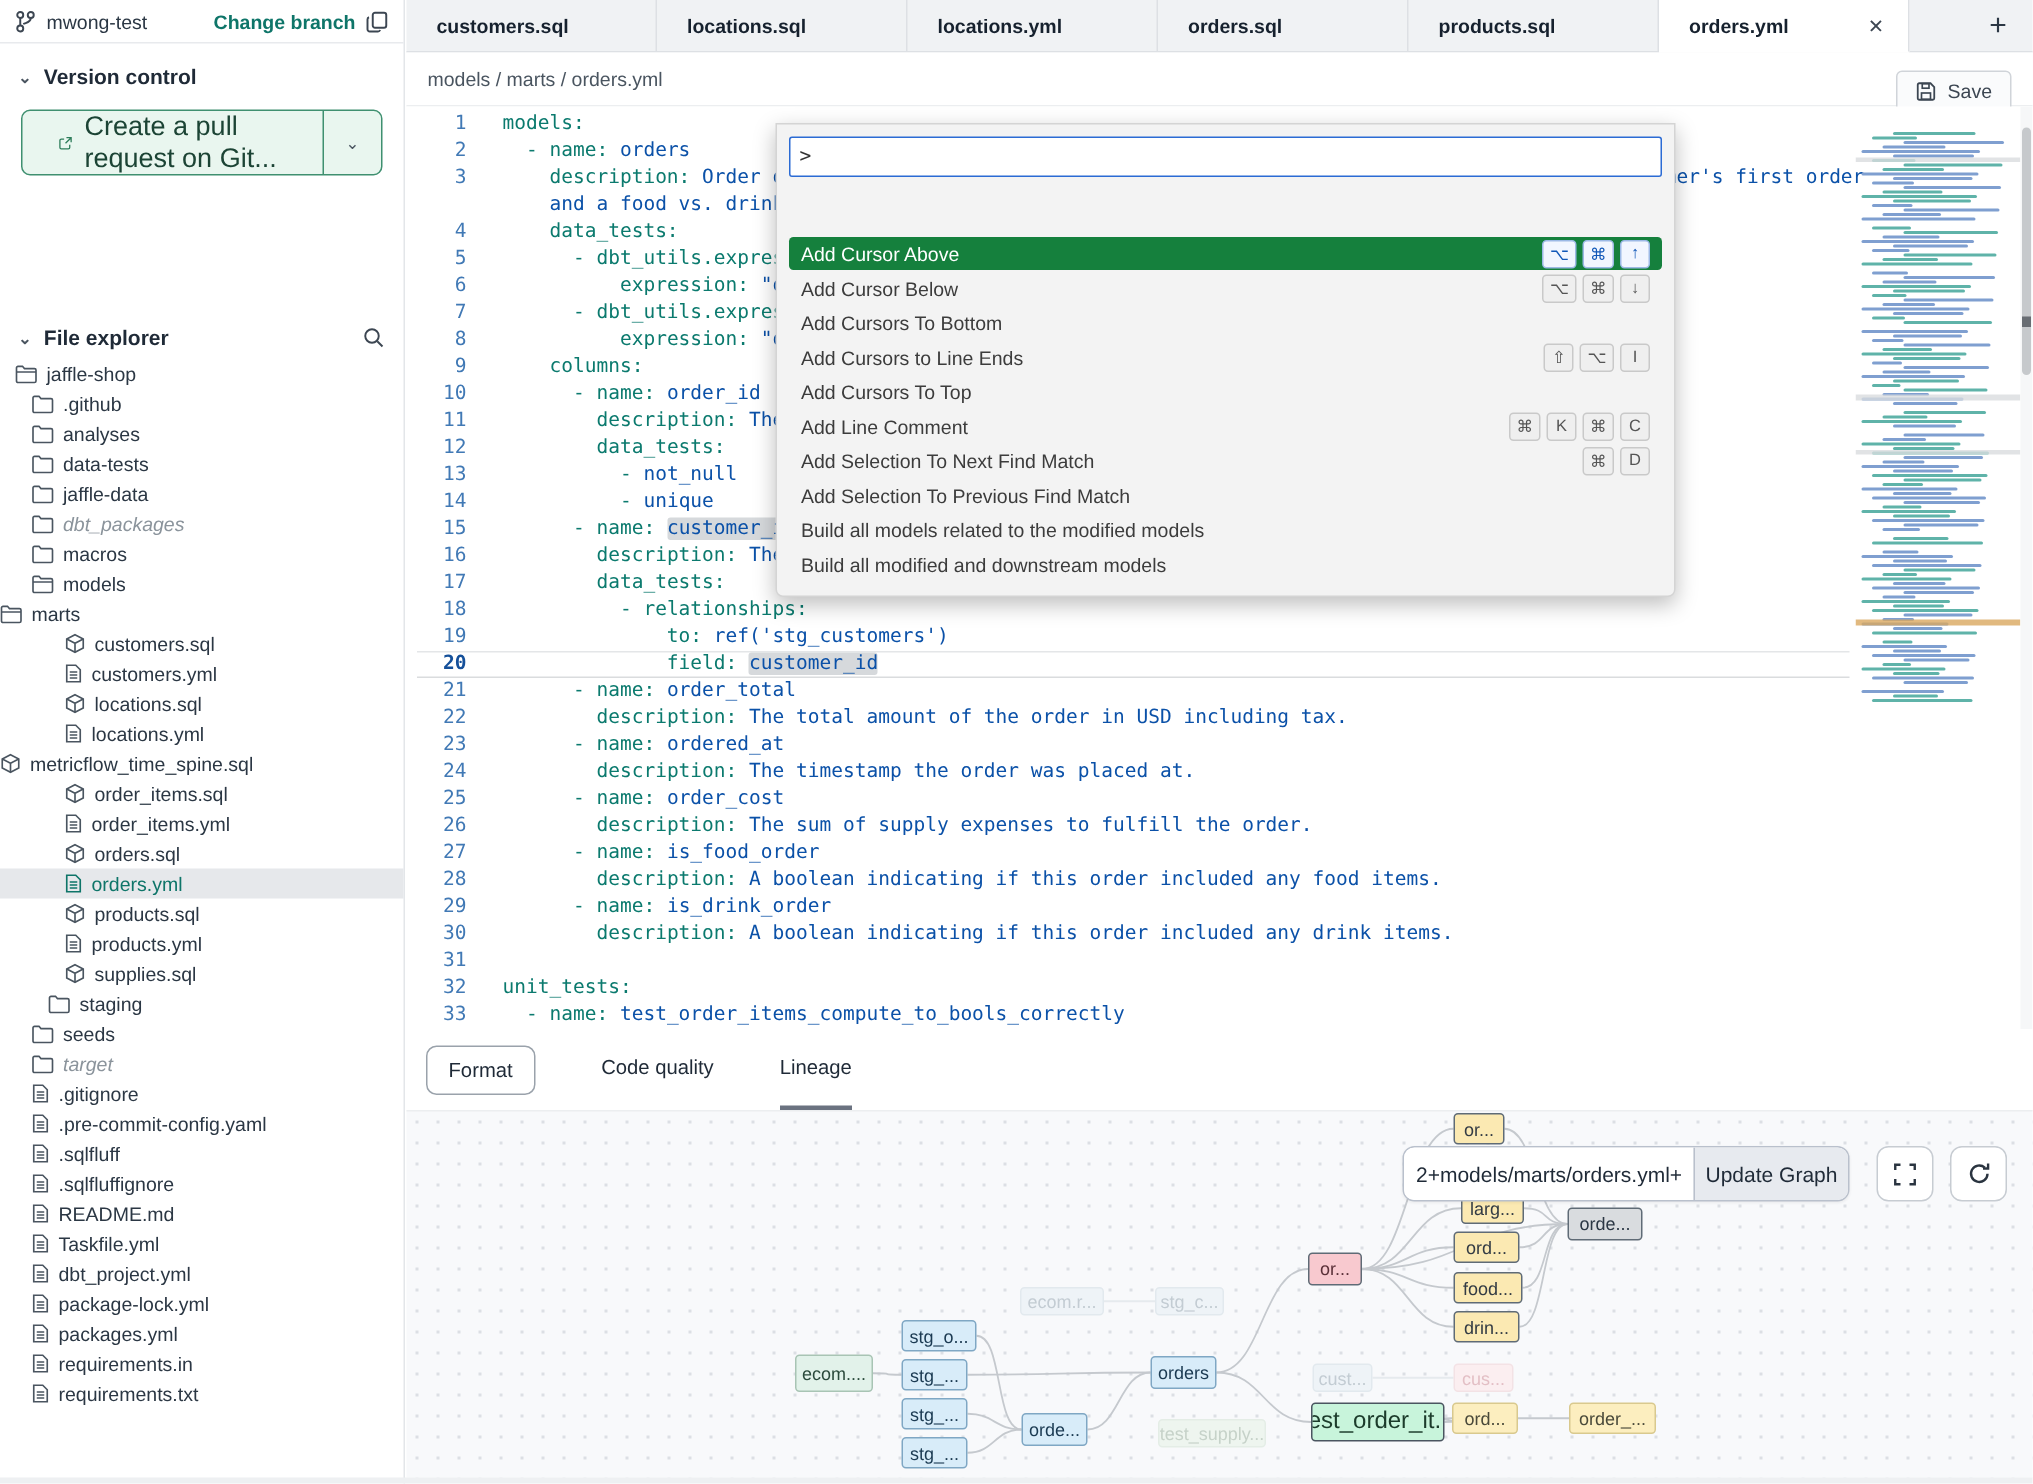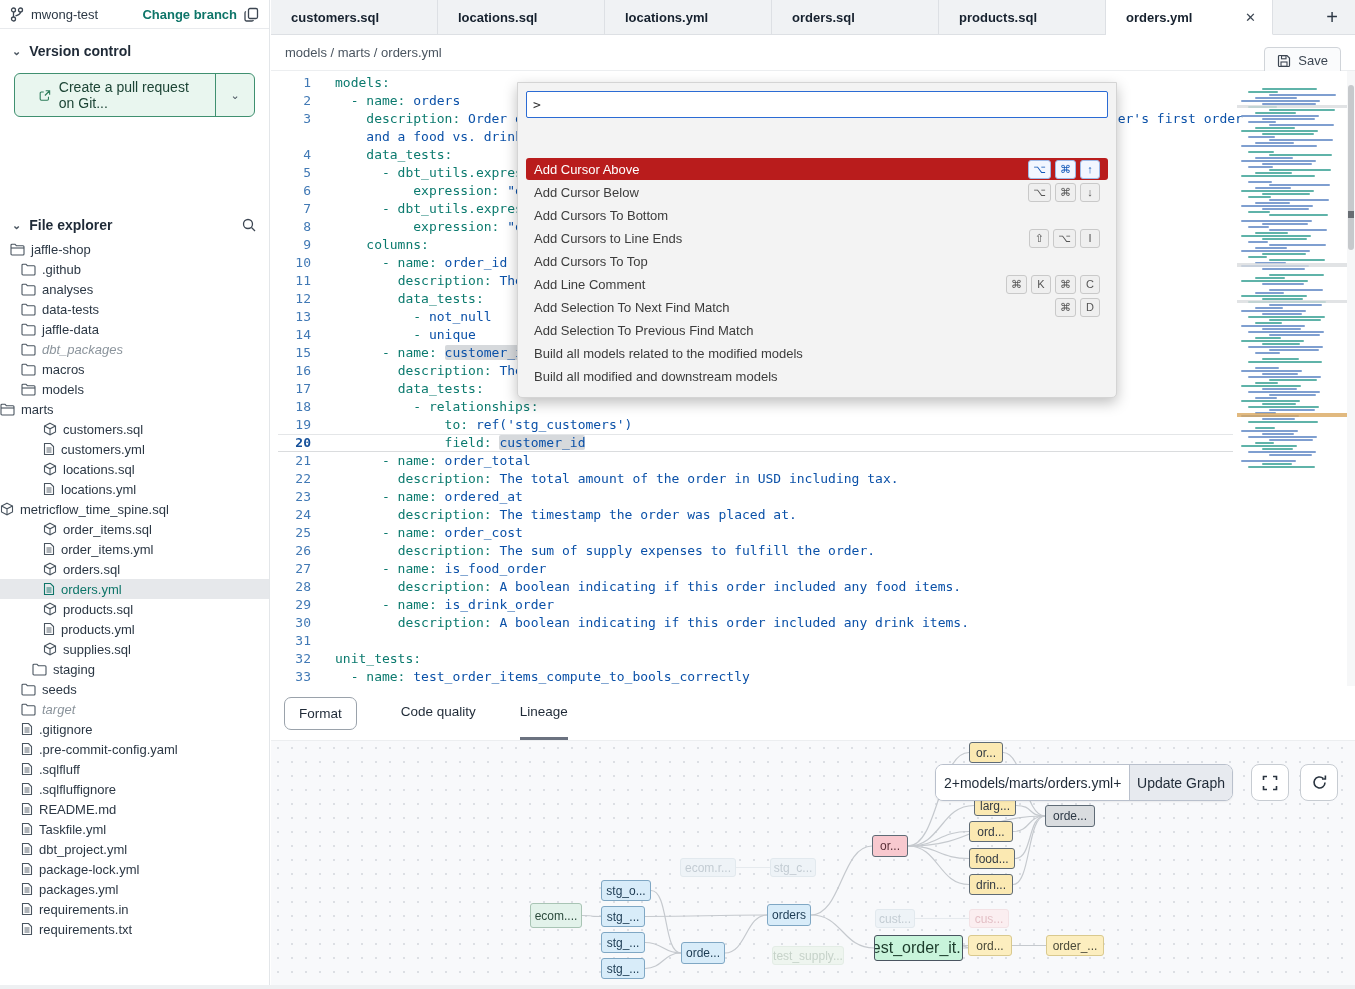--- a/index.html
+++ b/index.html
@@ -7,21 +7,21 @@
     font-family:"Liberation Sans", sans-serif; color:#1f2a37; }
 
   
   #sidebar { position:absolute; left:0; top:0; width:270px; height:989px; background:#fff; border-right:1px solid #e3e6e9; }
   #branch-row { height:29px; border-bottom:1px solid #e8eaed; display:flex; align-items:center; padding:0 10px; gap:7px; }
   #branch-row .bname { font-size:13px; color:#2b3744; }
   #branch-row .change { margin-left:auto; font-size:13px; color:#0e7569; font-weight:bold; cursor:pointer; }
   .section-head { display:flex; align-items:center; gap:8px; font-size:14px; font-weight:bold; color:#1f2a37; padding:14px 12px 8px 12px; }
   .chev { font-size:11px; color:#4a5560; }
   #pr-button { margin:6px 14px; height:44px; display:flex; border:1px solid #3f9070; border-radius:6px; background:#e9f6ef; overflow:hidden; cursor:pointer; }
-  #pr-button .main { flex:1; display:flex; align-items:center; gap:8px; padding:0 12px; font-size:14px; color:#1c4435; border-right:1px solid #3f9070;margin-left:12px; }
+  #pr-button .main { flex:1; display:flex; align-items:center; gap:8px; padding:0 12px; font-size:18px; color:#1c4435; border-right:1px solid #3f9070;margin-left:12px; }
   #pr-button .dd { width:38px; display:flex; align-items:center; justify-content:center; color:#1c4435; }
   #fe-head { display:flex; align-items:center; gap:8px; font-size:14px; font-weight:bold; padding:12px 12px 6px 12px; margin-top:88px; }
   #fe-head .spacer { flex:1; }
   #file-tree { font-size:13px; color:#2b3744; }
   .tree-row { height:20px; display:flex; align-items:center; gap:6px; padding-right:6px; cursor:pointer; white-space:nowrap; }
   .tree-row.sel { background:#e6e8eb; color:#0e7569; }
   .tree-row.dim { color:#8b949c; font-style:italic; }
   .tree-row svg { flex:0 0 auto; }
 
   
@@ -50,21 +50,21 @@
   .mm-bar { height:2px; margin-bottom:1px; border-radius:1px; }
   .mm-band { position:absolute; left:0; width:100%; }
   #vscroll { position:absolute; right:0; top:0; width:8px; height:615px; background:#f6f7f8; }
   #vscroll .thumb { position:absolute; left:1px; width:6px; background:#c6c9cc; border-radius:3px; }
   #vscroll .mark { position:absolute; left:1px; width:6px; background:#686d73; }
 
   
   #palette { position:absolute; left:246px; top:82px; width:600px; background:#f3f3f3; border:1px solid #d4d4d4; border-radius:0 0 5px 5px; box-shadow:0 5px 14px rgba(0,0,0,.25); z-index:60; padding:8px 8px 10px 8px; }
   #palette-input { width:100%; height:27px; border:1.5px solid #2b6bd4; background:#fff; font-family:"DejaVu Sans Mono", monospace; font-size:13px; padding:0 6px; color:#333; outline:none; border-radius:2px; }
   .pal-row { height:22px; display:flex; align-items:center; padding:0 8px; font-size:13px; color:#3c3c3c; cursor:pointer; border-radius:3px; margin-top:1px; }
-  .pal-row.sel { background:#b91c1c; color:#fff;margin-top:40px; }
+  .pal-row.sel { background:#15803d; color:#fff;margin-top:40px; }
   .pal-row .keys { margin-left:auto; display:flex; gap:4px; }
   .kchip { min-width:20px; height:19px; padding:0 4px; border:1px solid #c9c9c9; background:#efefef; border-radius:3px; font-size:11px; display:flex; align-items:center; justify-content:center; color:#555; }
   .pal-row.sel .kchip { border-color:#9db9e6; background:#f2f6ff; color:#1157b8; }
 
   
   #bottombar { position:absolute; left:0; top:686px; width:1084px; height:54px; background:#fff; display:flex; align-items:center; }
   #format-btn { margin-left:13px; height:33px; padding:0 14px; border:1px solid #9aa2ab; border-radius:7px; background:#fff; font-size:13.5px; color:#1f2a37; cursor:pointer; }
   .btab { margin-left:44px; font-size:13.5px; color:#1f2a37; height:54px; display:flex; align-items:center; cursor:pointer; border-bottom:3px solid transparent; }
   .btab.active { border-bottom:3px solid #6b7280; }
 

